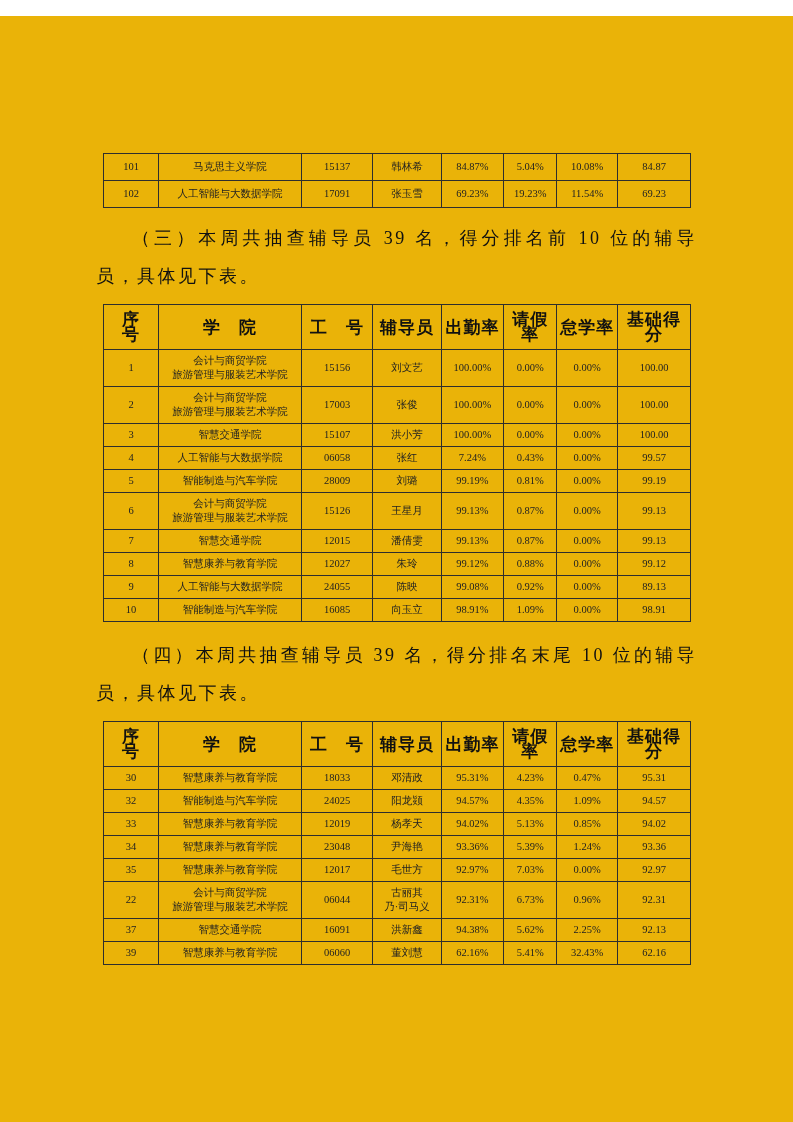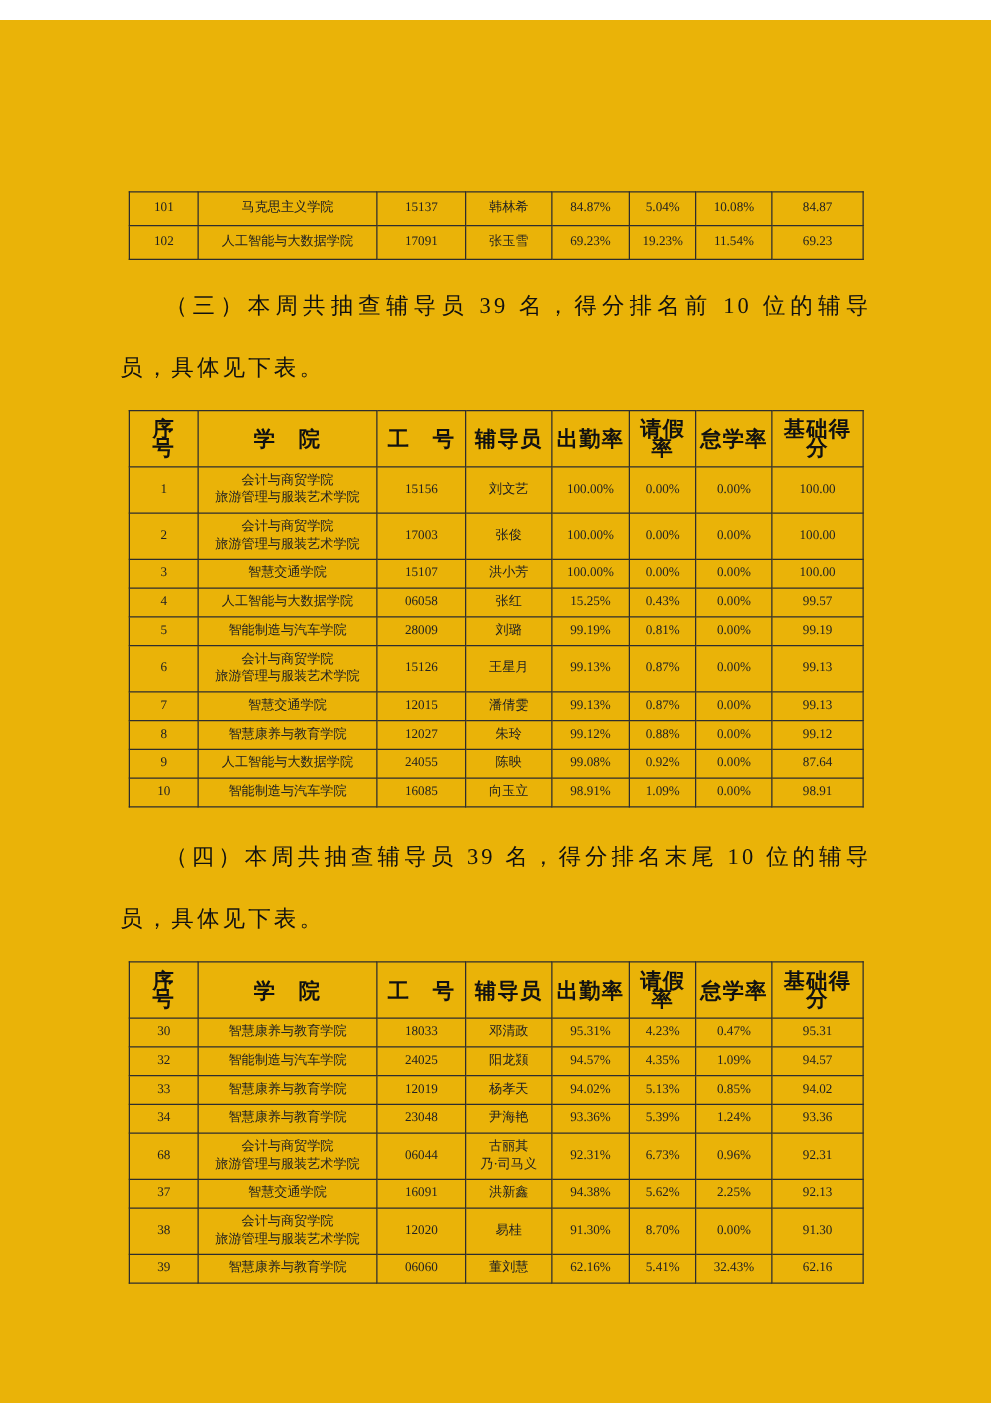--- a/index.html
+++ b/index.html
@@ -16,21 +16,21 @@
     margin: 16px auto;
     background: #eab308;
     overflow: hidden;
     box-sizing: border-box;
     padding: 137px 96px 0 96px;
   }
   
   .para {
     margin: 11px 0 9px 0;
     font-size: 18px;
-    line-height: 50px;
+    line-height: 38px;
     letter-spacing: 2.5px;
     text-indent: 2em;
     text-align: justify;
     color: #111111;
   }
   
   table.tbl {
     border-collapse: collapse;
     table-layout: fixed;
     width: 588px;
@@ -165,21 +165,21 @@
           <td>100.00%</td>
           <td>0.00%</td>
           <td>0.00%</td>
           <td>100.00</td>
         </tr>
         <tr>
           <td>4</td>
           <td>人工智能与大数据学院</td>
           <td>06058</td>
           <td>张红</td>
-          <td>15.25%</td>
+          <td>7.24%</td>
           <td>0.43%</td>
           <td>0.00%</td>
           <td>99.57</td>
         </tr>
         <tr>
           <td>5</td>
           <td>智能制造与汽车学院</td>
           <td>28009</td>
           <td>刘璐</td>
           <td>99.19%</td>
@@ -219,21 +219,21 @@
           <td>99.12</td>
         </tr>
         <tr>
           <td>9</td>
           <td>人工智能与大数据学院</td>
           <td>24055</td>
           <td>陈映</td>
           <td>99.08%</td>
           <td>0.92%</td>
           <td>0.00%</td>
-          <td>87.64</td>
+          <td>89.13</td>
         </tr>
         <tr>
           <td>10</td>
           <td>智能制造与汽车学院</td>
           <td>16085</td>
           <td>向玉立</td>
           <td>98.91%</td>
           <td>1.09%</td>
           <td>0.00%</td>
           <td>98.91</td>
@@ -301,21 +301,31 @@
           <td>34</td>
           <td>智慧康养与教育学院</td>
           <td>23048</td>
           <td>尹海艳</td>
           <td>93.36%</td>
           <td>5.39%</td>
           <td>1.24%</td>
           <td>93.36</td>
         </tr>
         <tr>
-          <td>68</td>
+          <td>35</td>
+          <td>智慧康养与教育学院</td>
+          <td>12017</td>
+          <td>毛世方</td>
+          <td>92.97%</td>
+          <td>7.03%</td>
+          <td>0.00%</td>
+          <td>92.97</td>
+        </tr>
+        <tr>
+          <td>22</td>
           <td>会计与商贸学院
 旅游管理与服装艺术学院</td>
           <td>06044</td>
           <td>古丽其
 乃·司马义</td>
           <td>92.31%</td>
           <td>6.73%</td>
           <td>0.96%</td>
           <td>92.31</td>
         </tr>
@@ -323,31 +333,20 @@
           <td>37</td>
           <td>智慧交通学院</td>
           <td>16091</td>
           <td>洪新鑫</td>
           <td>94.38%</td>
           <td>5.62%</td>
           <td>2.25%</td>
           <td>92.13</td>
         </tr>
         <tr>
-          <td>38</td>
-          <td>会计与商贸学院
-旅游管理与服装艺术学院</td>
-          <td>12020</td>
-          <td>易桂</td>
-          <td>91.30%</td>
-          <td>8.70%</td>
-          <td>0.00%</td>
-          <td>91.30</td>
-        </tr>
-        <tr>
           <td>39</td>
           <td>智慧康养与教育学院</td>
           <td>06060</td>
           <td>董刘慧</td>
           <td>62.16%</td>
           <td>5.41%</td>
           <td>32.43%</td>
           <td>62.16</td>
         </tr>
       </tbody>

